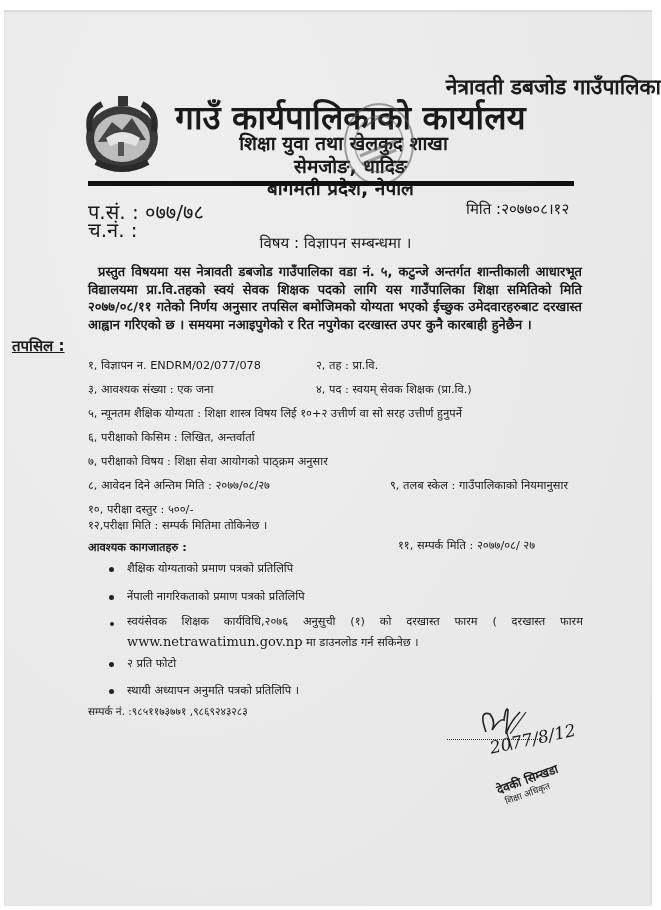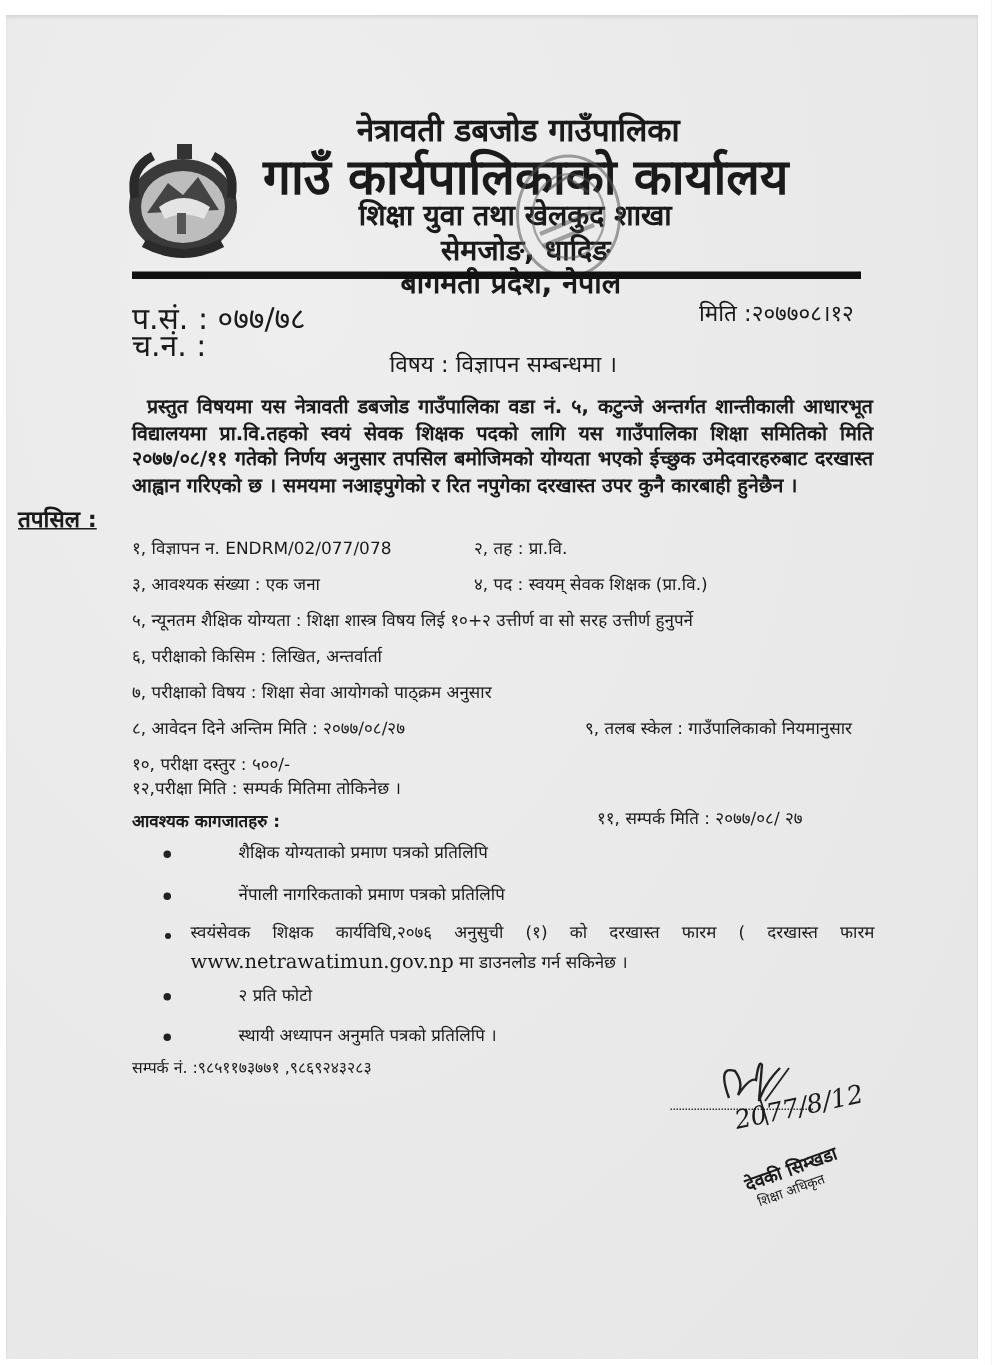--- a/index.html
+++ b/index.html
@@ -4,36 +4,36 @@
 <style>
   html, body { margin:0; padding:0; }
   body { width:661px; height:910px; background:#ffffff; position:relative; overflow:hidden;
          font-family:"DejaVu Serif", serif; color:#1a1a1a; }
   .paper { position:absolute; left:4px; top:10px; width:648px; height:896px;
            background:#ebebeb;
            background-image: radial-gradient(ellipse at 30% 20%, #eeeeee 0%, #e9e9e9 60%, #e6e6e6 100%);
            box-shadow: inset 0 2px 2px rgba(0,0,0,0.08); }
   .abs { position:absolute; white-space:nowrap; }
   .emblem { position:absolute; left:76px; top:92px; width:92px; height:86px; }
-  .hdr1 { left:0; width:661px; top:72px; text-align:center; font-size:21px; font-family:"DejaVu Sans", sans-serif; font-weight:bold; padding-left:30px; box-sizing:border-box; }
+  .hdr1 { left:0; width:661px; top:72px; text-align:right; font-size:21px; font-family:"DejaVu Sans", sans-serif; font-weight:bold; padding-left:30px; box-sizing:border-box; }
   .hdr2 { left:0; width:661px; top:94px; text-align:center; font-size:33px; font-family:"DejaVu Sans", sans-serif; font-weight:bold; padding-left:40px; box-sizing:border-box; }
   .hdr3 { left:0; width:661px; top:130px; text-align:center; font-size:19px; font-family:"DejaVu Sans", sans-serif; font-weight:bold; padding-left:26px; box-sizing:border-box; }
   .hdr4 { left:0; width:661px; top:153px; text-align:center; font-size:19px; font-family:"DejaVu Sans", sans-serif; font-weight:bold; padding-left:40px; box-sizing:border-box;}
   .hdr5 { left:0; width:661px; top:175px; text-align:center; font-size:19px; font-family:"DejaVu Sans", sans-serif; font-weight:bold; padding-left:20px; box-sizing:border-box;}
   .rule { position:absolute; left:88px; top:181px; width:486px; height:5px; background:#111; }
   .seal { position:absolute; left:340px; top:96px; width:78px; height:96px; }
   .meta { font-size:20px; font-family:"DejaVu Sans", sans-serif; }
   .subject { left:0; width:661px; top:232px; text-align:center; font-size:15px; font-family:"DejaVu Sans", sans-serif; padding-left:10px; box-sizing:border-box; }
   .body-para { position:absolute; left:88px; top:263px; width:494px; font-size:13px; line-height:17.5px;
                text-align:justify; text-indent:10px; font-family:"DejaVu Sans", sans-serif; white-space:normal;font-weight:bold; }
   .details-title { left:0; width:661px; top:335px; text-align:left; font-size:15px; font-weight:bold; font-family:"DejaVu Sans", sans-serif; text-decoration:underline; padding-left:12px; box-sizing:border-box;}
   .item { font-size:11.3px; font-family:"DejaVu Sans", sans-serif; }
   .req-title { font-size:11.3px; font-weight:bold; font-family:"DejaVu Sans", sans-serif; }
   .bullet { position:absolute; width:5px; height:5px; border-radius:50%; background:#222; }
-  .bl { position:absolute; font-size:11.3px; font-family:"DejaVu Sans", sans-serif; white-space:nowrap;margin-left:32px; }
+  .bl { position:absolute; font-size:11.3px; font-family:"DejaVu Sans", sans-serif; white-space:nowrap; }
   .bl-wrap { position:absolute; left:127px; width:456px; font-size:11.3px; line-height:20px; font-family:"DejaVu Sans", sans-serif; text-align:justify; }
   .url { font-family:"DejaVu Serif", serif; font-size:13px; }
   .sigblock { position:absolute; left:448px; top:700px; width:170px; height:110px; }
   .dotted { position:absolute; left:447px; top:739px; width:95px; border-top:1.5px dotted #333; }
 </style>
 </head>
 <body>
 
 <div class="paper"></div>
 

